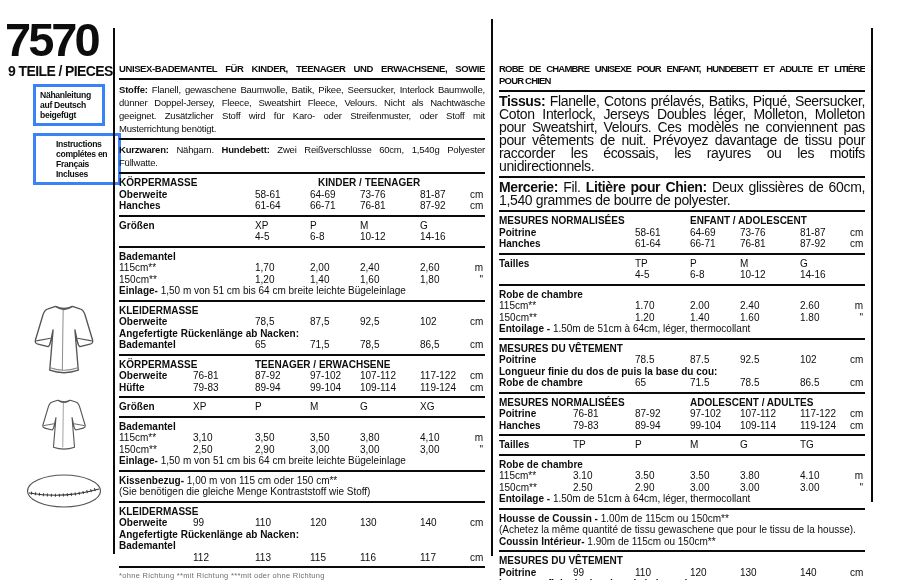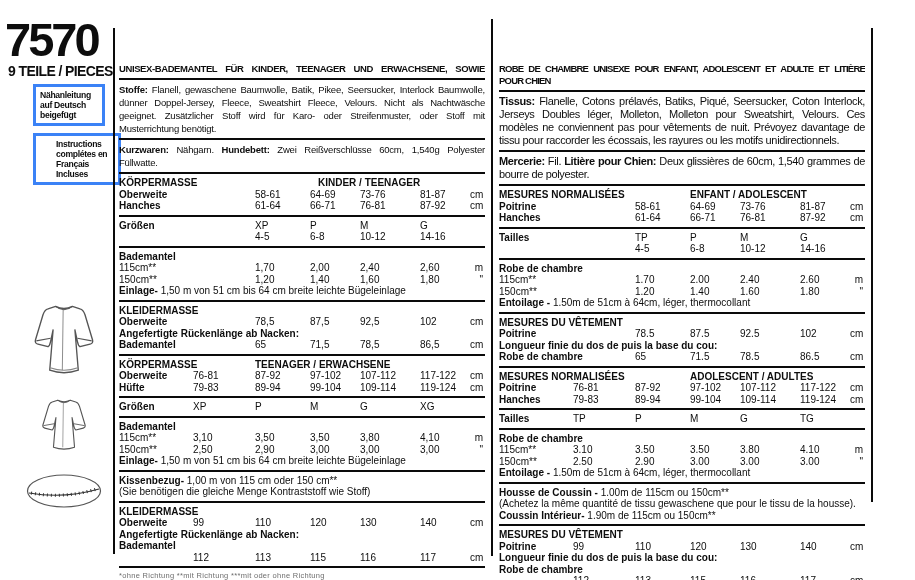--- a/index.html
+++ b/index.html
@@ -30,21 +30,21 @@
 
   
   .col{position:absolute;top:19px;width:366px;margin-top:44px;}
   #col-de{left:119px;}
   #col-fr{left:499px;}
   .title{font-weight:bold;font-size:9.5px;line-height:12px;letter-spacing:-0.4px;}
   .title .l1{text-align:justify;text-align-last:justify;overflow:hidden;white-space:nowrap;}
   #col-fr .title{letter-spacing:-0.8px;}
   .rule{border-top:2px solid #0a0a0a;margin:3px 0;height:0;}
   .para{font-size:9.5px;line-height:13px;text-align:justify;letter-spacing:-0.2px;}
-  #col-fr .para{font-size:11px;letter-spacing:-0.35px;}
+  #col-fr .para{font-size:14px;letter-spacing:-0.35px;}
   .b{font-weight:bold;}
 
   
   .trow{display:grid;grid-template-columns:74px 62px 55px 50px 60px 50px 1fr;
     font-size:10px;line-height:11.5px;}
   .trow > span{white-space:nowrap;overflow:visible;}
   .trow .lbl{font-weight:bold;}
   .trow .plain-lbl{font-weight:normal;}
   .trow .unit{text-align:right;padding-right:2px;}
   .span-hdr{font-weight:bold;}
@@ -263,21 +263,21 @@
         <span class="cell">117</span>
         <span class="cell unit">cm</span>
       </div>
     </div>
   <div class="rule"></div>
   <div class="footnote">*ohne Richtung    **mit Richtung    ***mit oder ohne Richtung</div>
 </div>
 
 <div class="col" id="col-fr">
   <div class="title">
-    <div class="l1">ROBE DE CHAMBRE UNISEXE POUR ENFANT, ADOLESCENT ET ADULTE ET LITIÈRE</div>
+    <div class="l1">ROBE DE CHAMBRE UNISEXE POUR ENFANT, HUNDEBETT ET ADULTE ET LITIÈRE</div>
     <div class="l2">POUR CHIEN</div>
   </div>
   <div class="rule"></div>
   <div class="para"><span class="b">Tissus:</span><span> Flanelle, Cotons prélavés, Batiks, Piqué, Seersucker, Coton Interlock, Jerseys Doubles léger, Molleton, Molleton pour Sweatshirt, Velours. Ces modèles ne conviennent pas pour vêtements de nuit. Prévoyez davantage de tissu pour raccorder les écossais, les rayures ou les motifs unidirectionnels.</span></div>
   <div class="rule"></div>
   <div class="para"><span class="b">Mercerie:</span><span> Fil. </span><span class="b">Litière pour Chien:</span><span> Deux glissières de 60cm, 1,540 grammes de bourre de polyester.</span></div>
   <div class="rule"></div>
   <div class="size-table">
       <div class="trow">
         <span class="lbl">MESURES NORMALISÉES</span>

